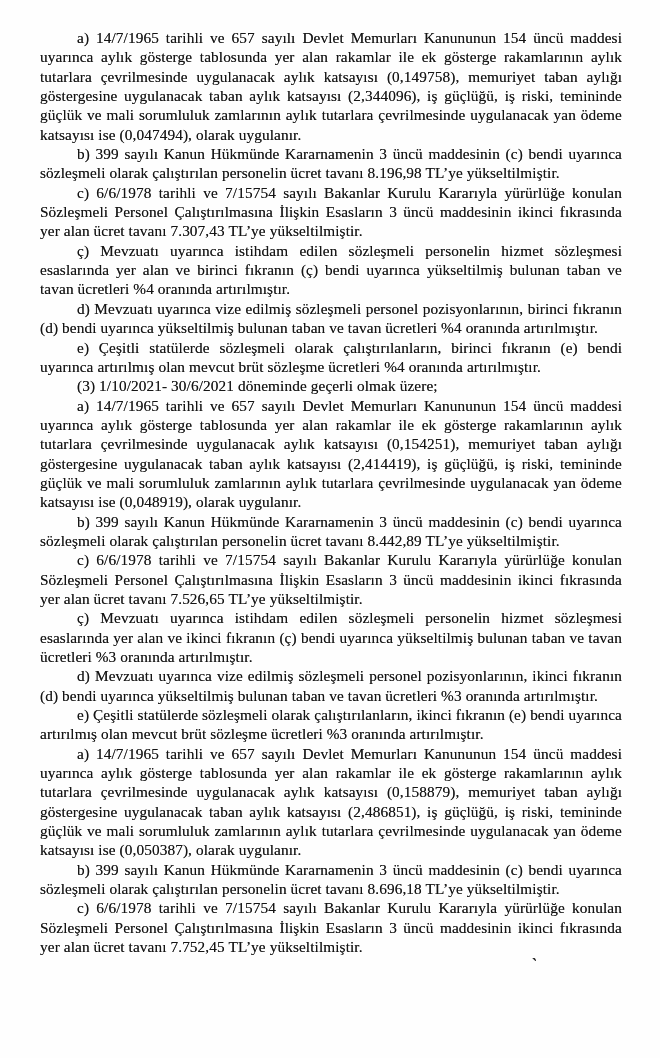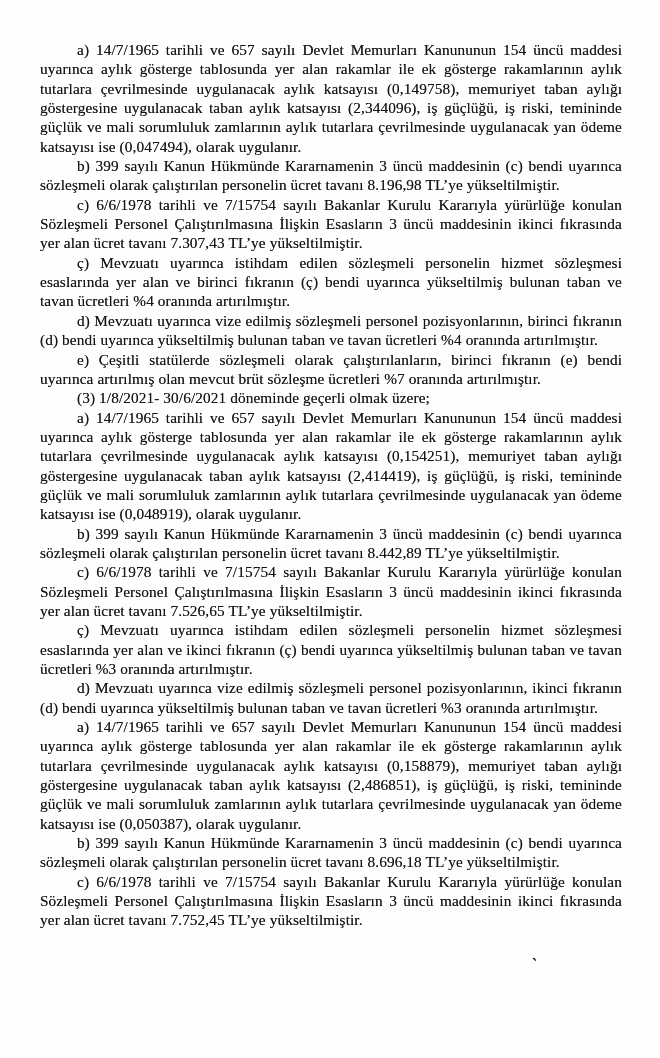--- a/index.html
+++ b/index.html
@@ -13,21 +13,21 @@
     height: 1058px;
     background: #fefefe;
     font-family: "Liberation Serif", "DejaVu Serif", serif;
     color: #151515;
     overflow: hidden;
     
     text-shadow: 0 0 0.45px rgba(25,25,25,0.65);
   }
   .text-block {
     position: absolute;
-    top: 40px;
+    top: 28px;
     left: 40px;
     width: 582px;
   }
   .doc-par {
     margin: 0;
     padding: 0;
     text-indent: 37px;
     text-align: justify;
     font-size: 15.3px;
     line-height: 19.35px;
@@ -46,25 +46,26 @@
 </head>
 <body>
 
 <div class="page">
   <div class="text-block">
     <p class="doc-par">a) 14/7/1965 tarihli ve 657 sayılı Devlet Memurları Kanununun 154 üncü maddesi uyarınca aylık gösterge tablosunda yer alan rakamlar ile ek gösterge rakamlarının aylık tutarlara çevrilmesinde uygulanacak aylık katsayısı (0,149758), memuriyet taban aylığı göstergesine uygulanacak taban aylık katsayısı (2,344096),  iş güçlüğü, iş riski, temininde güçlük ve mali sorumluluk zamlarının aylık tutarlara çevrilmesinde uygulanacak yan ödeme katsayısı ise (0,047494), olarak uygulanır.</p>
     <p class="doc-par">b) 399 sayılı Kanun Hükmünde Kararnamenin 3 üncü maddesinin (c) bendi uyarınca sözleşmeli olarak çalıştırılan personelin ücret tavanı 8.196,98 TL’ye yükseltilmiştir.</p>
     <p class="doc-par">c) 6/6/1978 tarihli ve 7/15754 sayılı Bakanlar Kurulu Kararıyla yürürlüğe konulan Sözleşmeli Personel Çalıştırılmasına İlişkin Esasların 3 üncü maddesinin ikinci fıkrasında yer alan ücret tavanı 7.307,43 TL’ye yükseltilmiştir.</p>
     <p class="doc-par">ç) Mevzuatı uyarınca istihdam edilen sözleşmeli personelin hizmet sözleşmesi esaslarında yer alan ve birinci fıkranın (ç) bendi uyarınca yükseltilmiş bulunan taban ve tavan ücretleri %4 oranında artırılmıştır.</p>
     <p class="doc-par">d) Mevzuatı uyarınca vize edilmiş sözleşmeli personel pozisyonlarının, birinci fıkranın (d) bendi uyarınca yükseltilmiş bulunan taban ve tavan ücretleri %4 oranında artırılmıştır.</p>
-    <p class="doc-par">e) Çeşitli statülerde sözleşmeli olarak çalıştırılanların, birinci fıkranın (e) bendi uyarınca artırılmış olan mevcut brüt sözleşme ücretleri %7 oranında artırılmıştır.</p>
-    <p class="doc-par">(3) 1/8/2021- 30/6/2021 döneminde geçerli olmak üzere;</p>
+    <p class="doc-par">e) Çeşitli statülerde sözleşmeli olarak çalıştırılanların, birinci fıkranın (e) bendi uyarınca artırılmış olan mevcut brüt sözleşme ücretleri %4 oranında artırılmıştır.</p>
+    <p class="doc-par">(3) 1/10/2021- 30/6/2021 döneminde geçerli olmak üzere;</p>
     <p class="doc-par">a) 14/7/1965 tarihli ve 657 sayılı Devlet Memurları Kanununun 154 üncü maddesi uyarınca aylık gösterge tablosunda yer alan rakamlar ile ek gösterge rakamlarının aylık tutarlara çevrilmesinde uygulanacak aylık katsayısı (0,154251), memuriyet taban aylığı göstergesine uygulanacak taban aylık katsayısı (2,414419), iş güçlüğü, iş riski, temininde güçlük ve mali sorumluluk zamlarının aylık tutarlara çevrilmesinde uygulanacak yan ödeme katsayısı ise (0,048919), olarak uygulanır.</p>
     <p class="doc-par">b) 399 sayılı Kanun Hükmünde Kararnamenin 3 üncü maddesinin (c) bendi uyarınca sözleşmeli olarak çalıştırılan personelin ücret tavanı 8.442,89 TL’ye yükseltilmiştir.</p>
     <p class="doc-par">c) 6/6/1978 tarihli ve 7/15754 sayılı Bakanlar Kurulu Kararıyla yürürlüğe konulan Sözleşmeli Personel Çalıştırılmasına İlişkin Esasların 3 üncü maddesinin ikinci fıkrasında yer alan ücret tavanı 7.526,65 TL’ye yükseltilmiştir.</p>
     <p class="doc-par">ç) Mevzuatı uyarınca istihdam edilen sözleşmeli personelin hizmet sözleşmesi esaslarında yer alan ve ikinci fıkranın (ç) bendi uyarınca yükseltilmiş bulunan  taban ve tavan ücretleri %3 oranında artırılmıştır.</p>
     <p class="doc-par">d) Mevzuatı uyarınca vize edilmiş sözleşmeli personel pozisyonlarının, ikinci fıkranın (d) bendi uyarınca yükseltilmiş bulunan taban ve tavan ücretleri %3 oranında artırılmıştır.</p>
+    <p class="doc-par">e) Çeşitli statülerde sözleşmeli olarak çalıştırılanların, ikinci fıkranın (e) bendi uyarınca artırılmış olan mevcut brüt sözleşme ücretleri %3 oranında artırılmıştır.</p>
     <p class="doc-par">a) 14/7/1965 tarihli ve 657 sayılı Devlet Memurları Kanununun 154 üncü maddesi uyarınca aylık gösterge tablosunda yer alan rakamlar ile ek gösterge rakamlarının aylık tutarlara çevrilmesinde uygulanacak aylık katsayısı (0,158879), memuriyet taban aylığı göstergesine uygulanacak taban aylık katsayısı (2,486851), iş güçlüğü, iş riski, temininde güçlük ve mali sorumluluk zamlarının aylık tutarlara çevrilmesinde uygulanacak yan ödeme katsayısı ise (0,050387), olarak uygulanır.</p>
     <p class="doc-par">b) 399 sayılı Kanun Hükmünde Kararnamenin 3 üncü maddesinin (c) bendi uyarınca sözleşmeli olarak çalıştırılan personelin ücret tavanı 8.696,18 TL’ye yükseltilmiştir.</p>
     <p class="doc-par">c) 6/6/1978 tarihli ve 7/15754 sayılı Bakanlar Kurulu Kararıyla yürürlüğe konulan Sözleşmeli Personel Çalıştırılmasına İlişkin Esasların 3 üncü maddesinin ikinci fıkrasında yer alan ücret tavanı 7.752,45 TL’ye yükseltilmiştir.</p>
   </div>
   <span class="scan-artifact">`</span>
 </div>
 
 </body></html>

